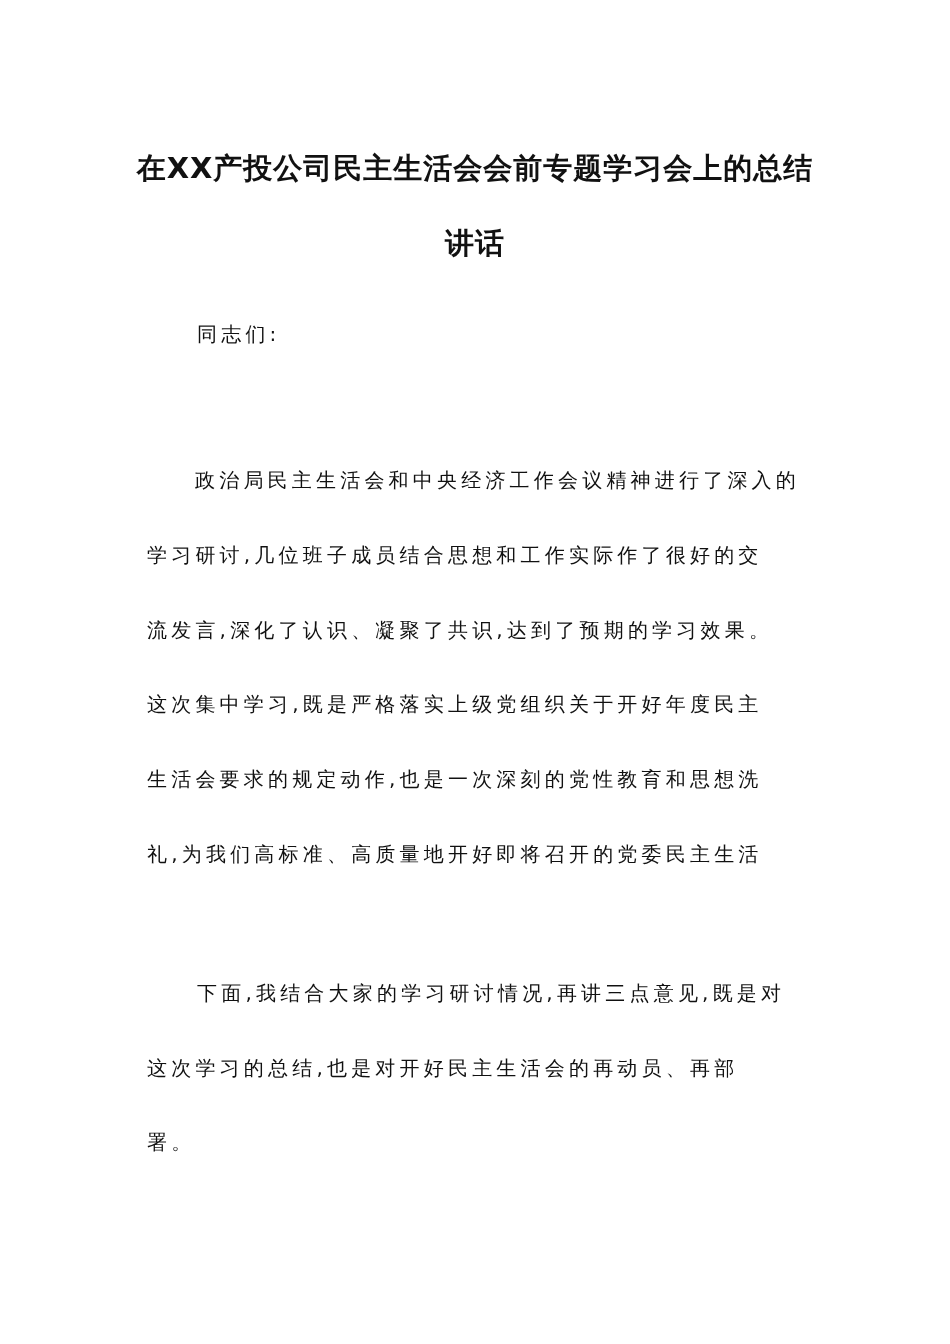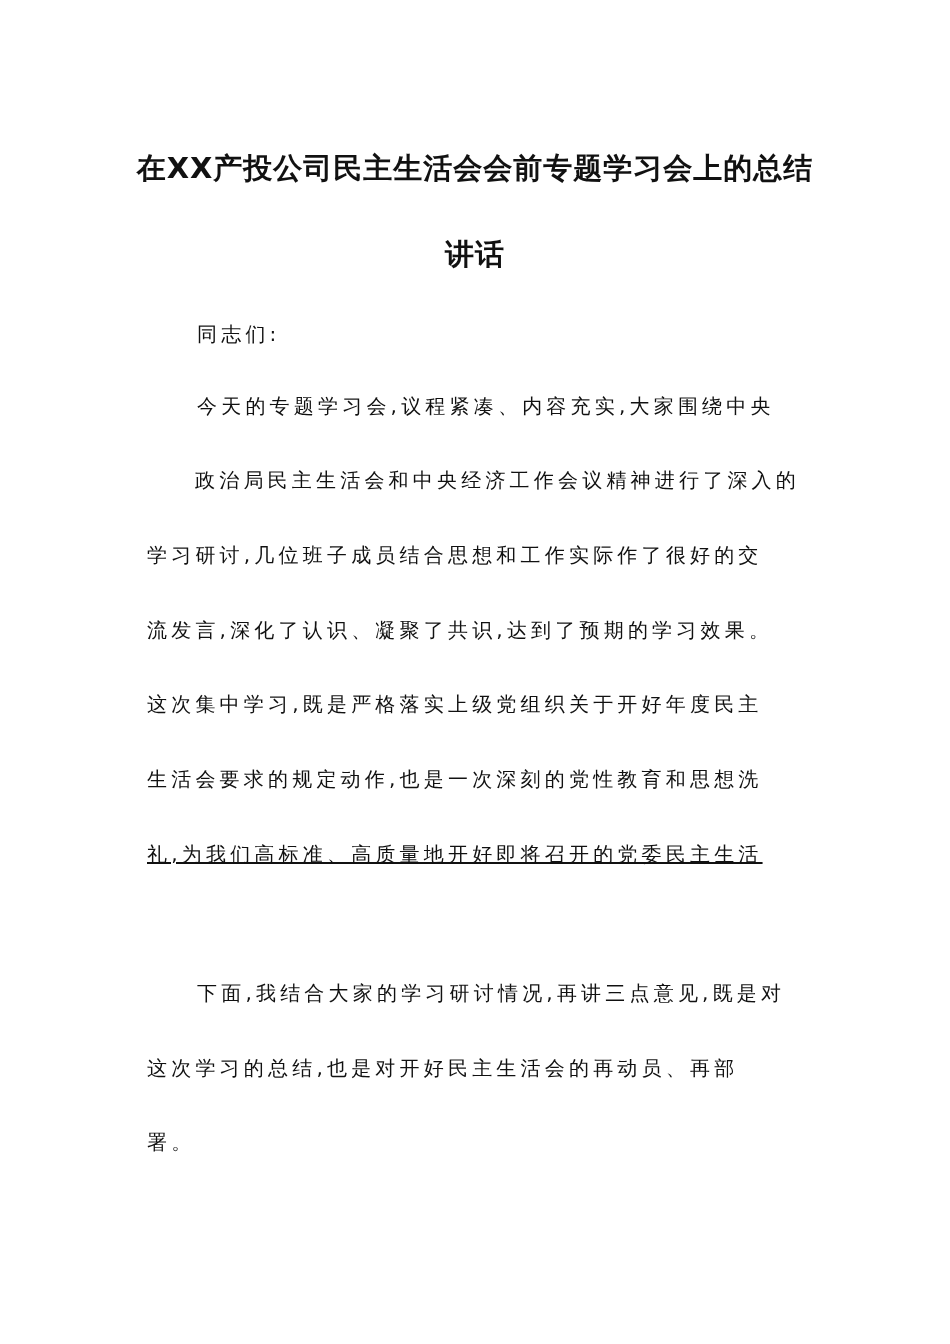--- a/index.html
+++ b/index.html
@@ -28,46 +28,45 @@
       left: 0;
       width: 950px;
       text-align: center;
       font-size: 29px;
       font-weight: bold;
       letter-spacing: 1px;
       line-height: 40px;
       white-space: nowrap;
     }
     .title-1 { top: 148px; }
-    .title-2 { top: 234px; }
+    .title-2 { top: 223px; }
     .line {
       position: absolute;
       left: 147px;
       width: 660px;
       font-size: 20px;
       line-height: 36px;
       white-space: nowrap;
       letter-spacing: 4.2px;
     }
     .indent { left: 197px; width: 610px; }
   </style>
 </head>
 <body>
 
 <div class="page">
   <div class="title-line title-1">在XX产投公司民主生活会会前专题学习会上的总结</div>
   <div class="title-line title-2">讲话</div>
 
   <div class="line indent" style="top:316px;">同志们:</div>
 
-  <div class="line indent" style="top:388px;">今天的专题学习会,议程紧凑、内容充实,大家围绕中央</div>
   <div class="line" style="top:462px;margin-left:48px;">政治局民主生活会和中央经济工作会议精神进行了深入的</div>
   <div class="line" style="top:537px;">学习研讨,几位班子成员结合思想和工作实际作了很好的交</div>
   <div class="line" style="top:612px;">流发言,深化了认识、凝聚了共识,达到了预期的学习效果。</div>
   <div class="line" style="top:686px;">这次集中学习,既是严格落实上级党组织关于开好年度民主</div>
   <div class="line" style="top:761px;">生活会要求的规定动作,也是一次深刻的党性教育和思想洗</div>
-  <div class="line" style="top:836px;text-decoration:underline;">礼,为我们高标准、高质量地开好即将召开的党委民主生活</div>
+  <div class="line" style="top:836px;">礼,为我们高标准、高质量地开好即将召开的党委民主生活</div>
 
   <div class="line indent" style="top:975px;">下面,我结合大家的学习研讨情况,再讲三点意见,既是对</div>
   <div class="line" style="top:1050px;">这次学习的总结,也是对开好民主生活会的再动员、再部</div>
   <div class="line" style="top:1124px;">署。</div>
 
 </div>
 
 </body></html>

